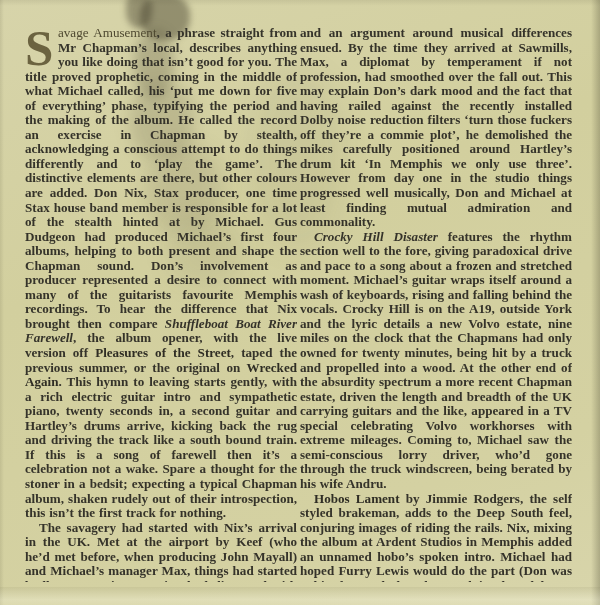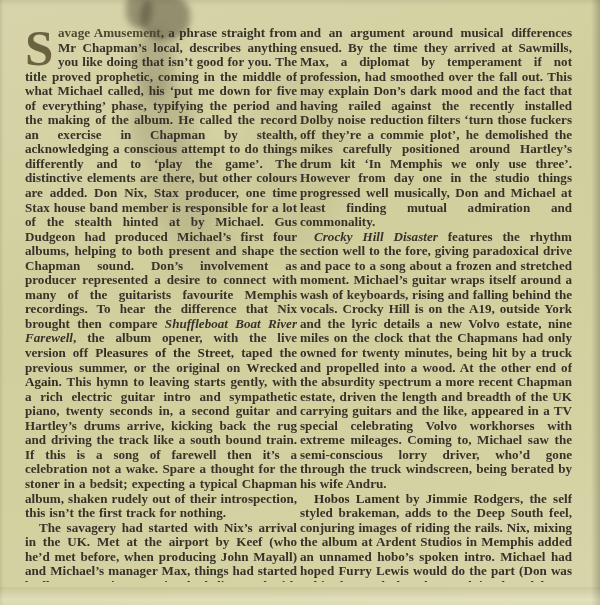--- a/index.html
+++ b/index.html
@@ -26,21 +26,21 @@
     letter-spacing:0px;word-spacing:.5px;
   }
   .col-left{left:25px;}
   .col-right{left:300px;}
   .para{margin:0;}
   .para.indent{text-indent:14px;}
   .dropcap{
     float:left;font-size:51px;line-height:41px;height:41px;width:31px;
     font-weight:700;color:var(--dropcap,#6b6340);margin:2px 2px 0 0;text-indent:0;
   }
-  .lead{font-weight:700;color:var(--lead,#4e4830);margin-top:7px;}
+  .lead{font-weight:400;color:var(--lead,#4e4830);margin-top:7px;}
   .b{font-weight:700;color:#2f2d24;}
   .i{font-style:italic;}
   
   .edge-right{position:absolute;top:0;right:0;width:9px;height:605px;
     background:linear-gradient(90deg,rgba(70,68,45,0) 0%,rgba(70,68,45,.30) 100%);}
   .edge-bottom{position:absolute;left:0;bottom:0;width:600px;height:18px;
     background:linear-gradient(180deg,rgba(110,106,70,.10) 0%,rgba(255,255,238,.28) 70%,rgba(240,238,210,.30) 100%);}
   .edge-top{position:absolute;left:0;top:0;width:600px;height:6px;
     background:linear-gradient(180deg,rgba(70,68,45,.10),rgba(70,68,45,0));}
   .edge-left{position:absolute;left:0;top:0;width:4px;height:605px;

